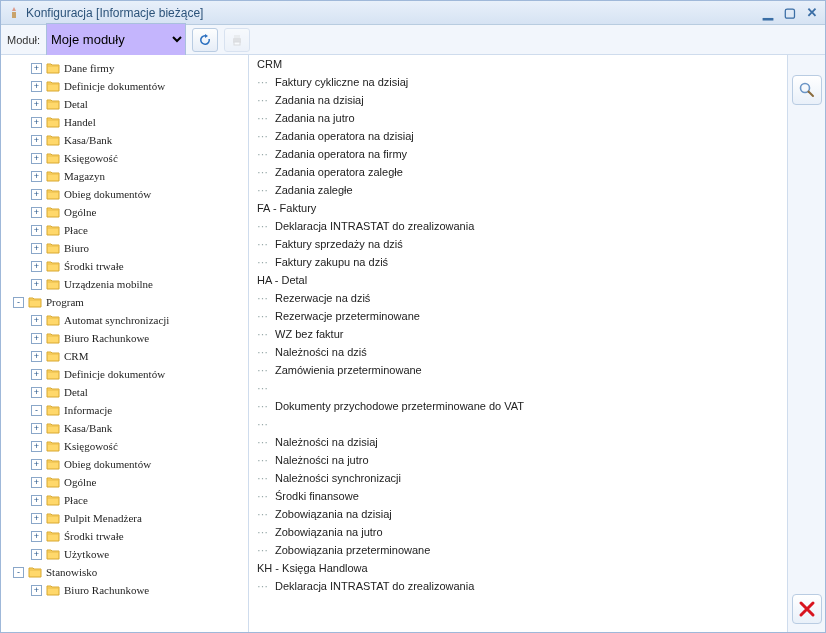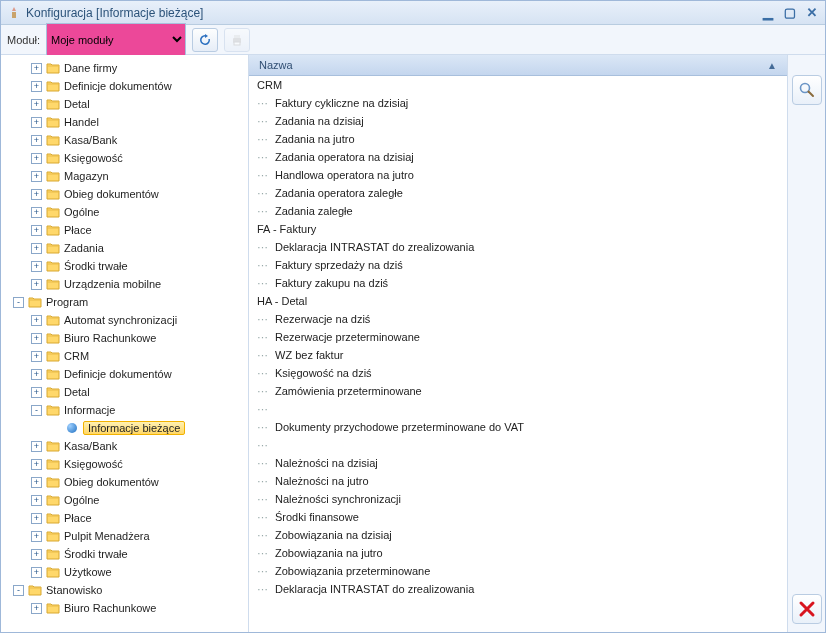--- a/index.html
+++ b/index.html
@@ -32,23 +32,23 @@
   display:flex;
   align-items:center;
   padding: 0 6px;
   gap:6px;
   border-bottom: 1px solid #cfdced;
 }
 .toolbar label { color:#333; }
 .toolbar select {
   width: 140px;
   height: 33px;
-  font-size: 11px;
+  font-size: 13px;
   border: 1px solid #a9c0dd;
-  background:#ec4899;
+  background:#c4b5fd;
 }
 .tb-btn {
   width: 26px; height:24px;
   border:1px solid #b9cce2;
   border-radius: 3px;
   background: linear-gradient(#fdfefe,#e6edf7);
   display:flex; align-items:center; justify-content:center;
   cursor:pointer;
 }
 .tb-btn.disabled { opacity:.45; cursor:default; }
@@ -99,21 +99,21 @@
   flex-shrink:0;
 }
 .folder-icon svg { width:14px; height:12px; display:block;}
 .leaf-icon {
   width:10px; height:10px;
   border-radius:50%;
   background: radial-gradient(circle at 30% 30%, #9fd0ff,#1e6fc0);
   margin:0 6px 0 3px;
   flex-shrink:0;
 }
-.tree-row .label { color:#1e1e1e; }
+.tree-row .label { color:#1e1e1e;font-family:Liberation Serif, serif; }
 .tree-row.selected .label {
   background: linear-gradient(#fff1b3,#ffd766);
   border:1px solid #f2b200;
   border-radius:2px;
   padding: 0 4px;
   margin: -1px 0;
 }
 
 .list-pane {
   flex:1;
@@ -324,21 +324,21 @@
             <span class="label">Płace</span>
           </div>
           <div class="tree-row" style="--indent: 24px;">
             <span class="expander">+</span>
             <span class="folder-icon">
               <svg viewBox="0 0 14 12">
                 <path d="M1 2h4l1 1h7v8H1z" fill="#ffd86b" stroke="#d8a830"></path>
                 <path d="M1 4h12" stroke="#e9bb4a"></path>
               </svg>
             </span>
-            <span class="label">Zadania</span>
+            <span class="label">Biuro</span>
           </div>
           <div class="tree-row" style="--indent: 24px;">
             <span class="expander">+</span>
             <span class="folder-icon">
               <svg viewBox="0 0 14 12">
                 <path d="M1 2h4l1 1h7v8H1z" fill="#ffd86b" stroke="#d8a830"></path>
                 <path d="M1 4h12" stroke="#e9bb4a"></path>
               </svg>
             </span>
             <span class="label">Środki trwałe</span>
@@ -416,25 +416,20 @@
           <div class="tree-row" style="--indent: 24px;">
             <span class="expander">-</span>
             <span class="folder-icon">
               <svg viewBox="0 0 14 12">
                 <path d="M1 2h4l1 1h7v8H1z" fill="#ffd86b" stroke="#d8a830"></path>
                 <path d="M1 4h12" stroke="#e9bb4a"></path>
               </svg>
             </span>
             <span class="label">Informacje</span>
           </div>
-          <div class="tree-row selected" style="--indent: 42px;">
-            <span class="expander empty"></span>
-            <span class="leaf-icon"></span>
-            <span class="label">Informacje bieżące</span>
-          </div>
           <div class="tree-row" style="--indent: 24px;">
             <span class="expander">+</span>
             <span class="folder-icon">
               <svg viewBox="0 0 14 12">
                 <path d="M1 2h4l1 1h7v8H1z" fill="#ffd86b" stroke="#d8a830"></path>
                 <path d="M1 4h12" stroke="#e9bb4a"></path>
               </svg>
             </span>
             <span class="label">Kasa/Bank</span>
           </div>
@@ -526,45 +521,41 @@
                 <path d="M1 4h12" stroke="#e9bb4a"></path>
               </svg>
             </span>
             <span class="label">Biuro Rachunkowe</span>
           </div>
         </div>
     </div>
   </div>
 
   <div class="list-pane">
-    <div class="list-header">
-      <span>Nazwa</span>
-      <span class="sort-arrow">▲</span>
-    </div>
     <div class="list-body" id="list-body">
         <div class="group-row">CRM</div>
         <div class="item-row">
           <span class="dash">⋯</span>
           <span>Faktury cykliczne na dzisiaj</span>
         </div>
         <div class="item-row">
           <span class="dash">⋯</span>
           <span>Zadania na dzisiaj</span>
         </div>
         <div class="item-row">
           <span class="dash">⋯</span>
           <span>Zadania na jutro</span>
         </div>
         <div class="item-row">
           <span class="dash">⋯</span>
           <span>Zadania operatora na dzisiaj</span>
         </div>
         <div class="item-row">
           <span class="dash">⋯</span>
-          <span>Handlowa operatora na jutro</span>
+          <span>Zadania operatora na firmy</span>
         </div>
         <div class="item-row">
           <span class="dash">⋯</span>
           <span>Zadania operatora zaległe</span>
         </div>
         <div class="item-row">
           <span class="dash">⋯</span>
           <span>Zadania zaległe</span>
         </div>
         <div class="group-row">FA - Faktury</div>
@@ -588,21 +579,21 @@
         <div class="item-row">
           <span class="dash">⋯</span>
           <span>Rezerwacje przeterminowane</span>
         </div>
         <div class="item-row">
           <span class="dash">⋯</span>
           <span>WZ bez faktur</span>
         </div>
         <div class="item-row">
           <span class="dash">⋯</span>
-          <span>Księgowość na dziś</span>
+          <span>Należności na dziś</span>
         </div>
         <div class="item-row">
           <span class="dash">⋯</span>
           <span>Zamówienia przeterminowane</span>
         </div>
         <div class="item-row">
           <span class="dash">⋯</span>
         </div>
         <div class="item-row">
           <span class="dash">⋯</span>
@@ -632,20 +623,21 @@
           <span>Zobowiązania na dzisiaj</span>
         </div>
         <div class="item-row">
           <span class="dash">⋯</span>
           <span>Zobowiązania na jutro</span>
         </div>
         <div class="item-row">
           <span class="dash">⋯</span>
           <span>Zobowiązania przeterminowane</span>
         </div>
+        <div class="group-row">KH - Księga Handlowa</div>
         <div class="item-row">
           <span class="dash">⋯</span>
           <span>Deklaracja INTRASTAT do zrealizowania</span>
         </div>
       </div>
   </div>
 
   <div class="side-actions">
     <div class="action-btn">
       <svg width="18" height="18" viewBox="0 0 18 18">

